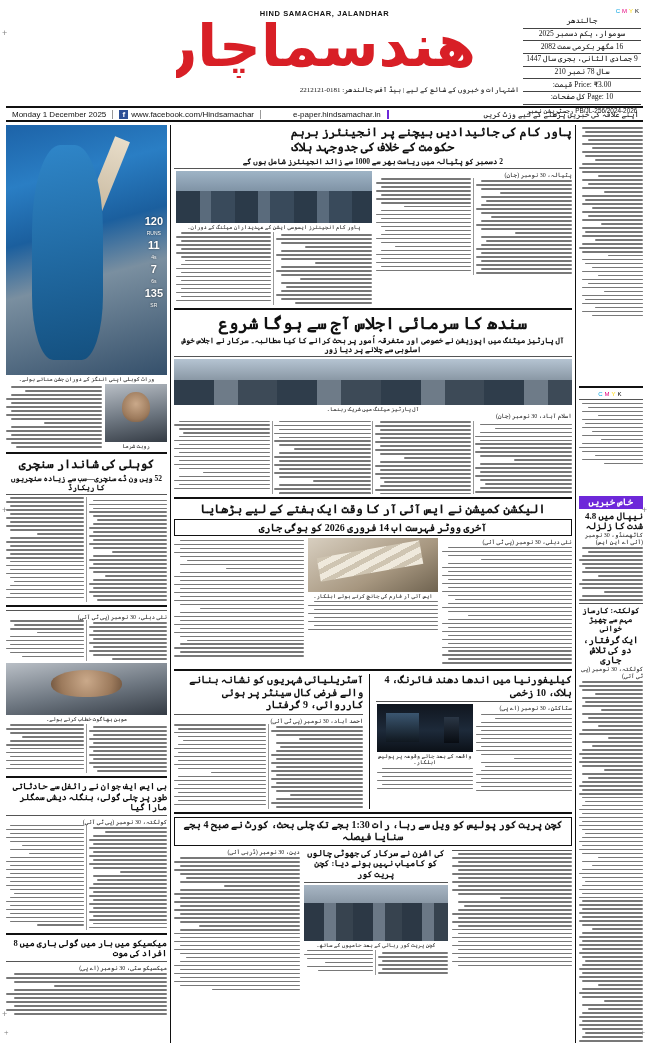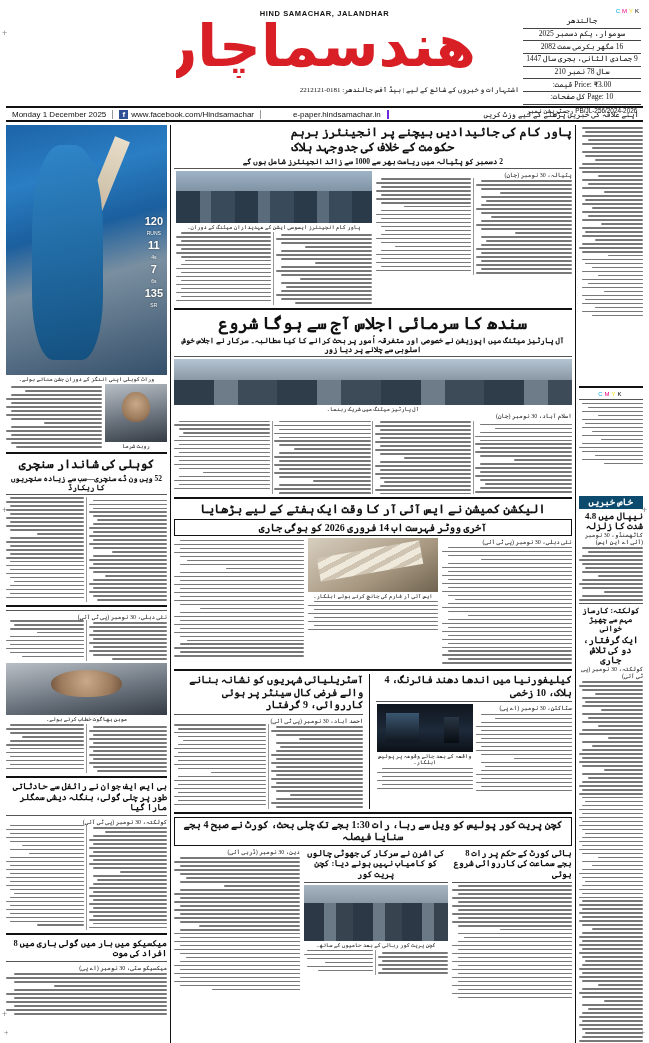--- a/index.html
+++ b/index.html
@@ -179,21 +179,21 @@
 
   
   .score {
     position:absolute; right:4px; top:36%; text-align:center;
     color:#fff; font-family:"Liberation Sans",sans-serif; font-weight:bold;
     text-shadow:0 0 2px rgba(0,0,0,.6);
   }
   .score div { font-size:11px; line-height:12px; }
   .score .s-lab { font-size:5px; font-weight:normal; }
   .sec-head-dark {
-    background:#0c4a6e; color:#fff; text-align:center;
+    background:#6d28d9; color:#fff; text-align:center;
     font-size:9px; font-weight:bold; padding:1.5px 0; direction:rtl;
   }
   .brief-title { font-size:9px; font-weight:bold; direction:rtl; text-align:right; margin-top:2px;}
   .brief-sub { font-size:7.5px; font-weight:bold; direction:rtl; text-align:center; margin-top:1px;}
 
   .two-col { column-count:2; column-gap:5px; column-rule:.6px solid #999; }
   .four-col { column-count:4; column-gap:4px; column-rule:.6px solid #999; }
 
   .footer-mark { position:absolute; left:4px; bottom:6px; font-size:8px; color:#777; }
   .footer-mark-r { position:absolute; right:4px; bottom:6px; font-size:8px; color:#777; }
@@ -834,21 +834,20 @@
       </div>
 
       <div class="rule-thick"></div>
 
       <div>
         <div class="box" style="padding:1px 3px">
           <div class="hl h-small ctr" style="text-align:center">کچن پریت کور پولیس کو ویل سے رہا، رات 1:30 بجے تک چلی بحث، کورٹ نے صبح 4 بجے سنایا فیصلہ</div>
         </div>
         <div class="flexrow mt2" style="gap:4px">
           <div style="width:120px">
-            <div class="hl h-xsmall">ہائی کورٹ کے حکم پر رات 8 بجے سماعت کی کارروائی شروع ہوئی</div>
             <div class="rule-thin"></div>
             <div class="txt">
               <div class="line w95"></div>
                 <div class="line w78"></div>
                 <div class="line w95"></div>
               <div class="line w66"></div>
                 <div class="line w95"></div>
                 <div class="line w88"></div>
               <div class="line w95"></div>
                 <div class="line w72"></div>

